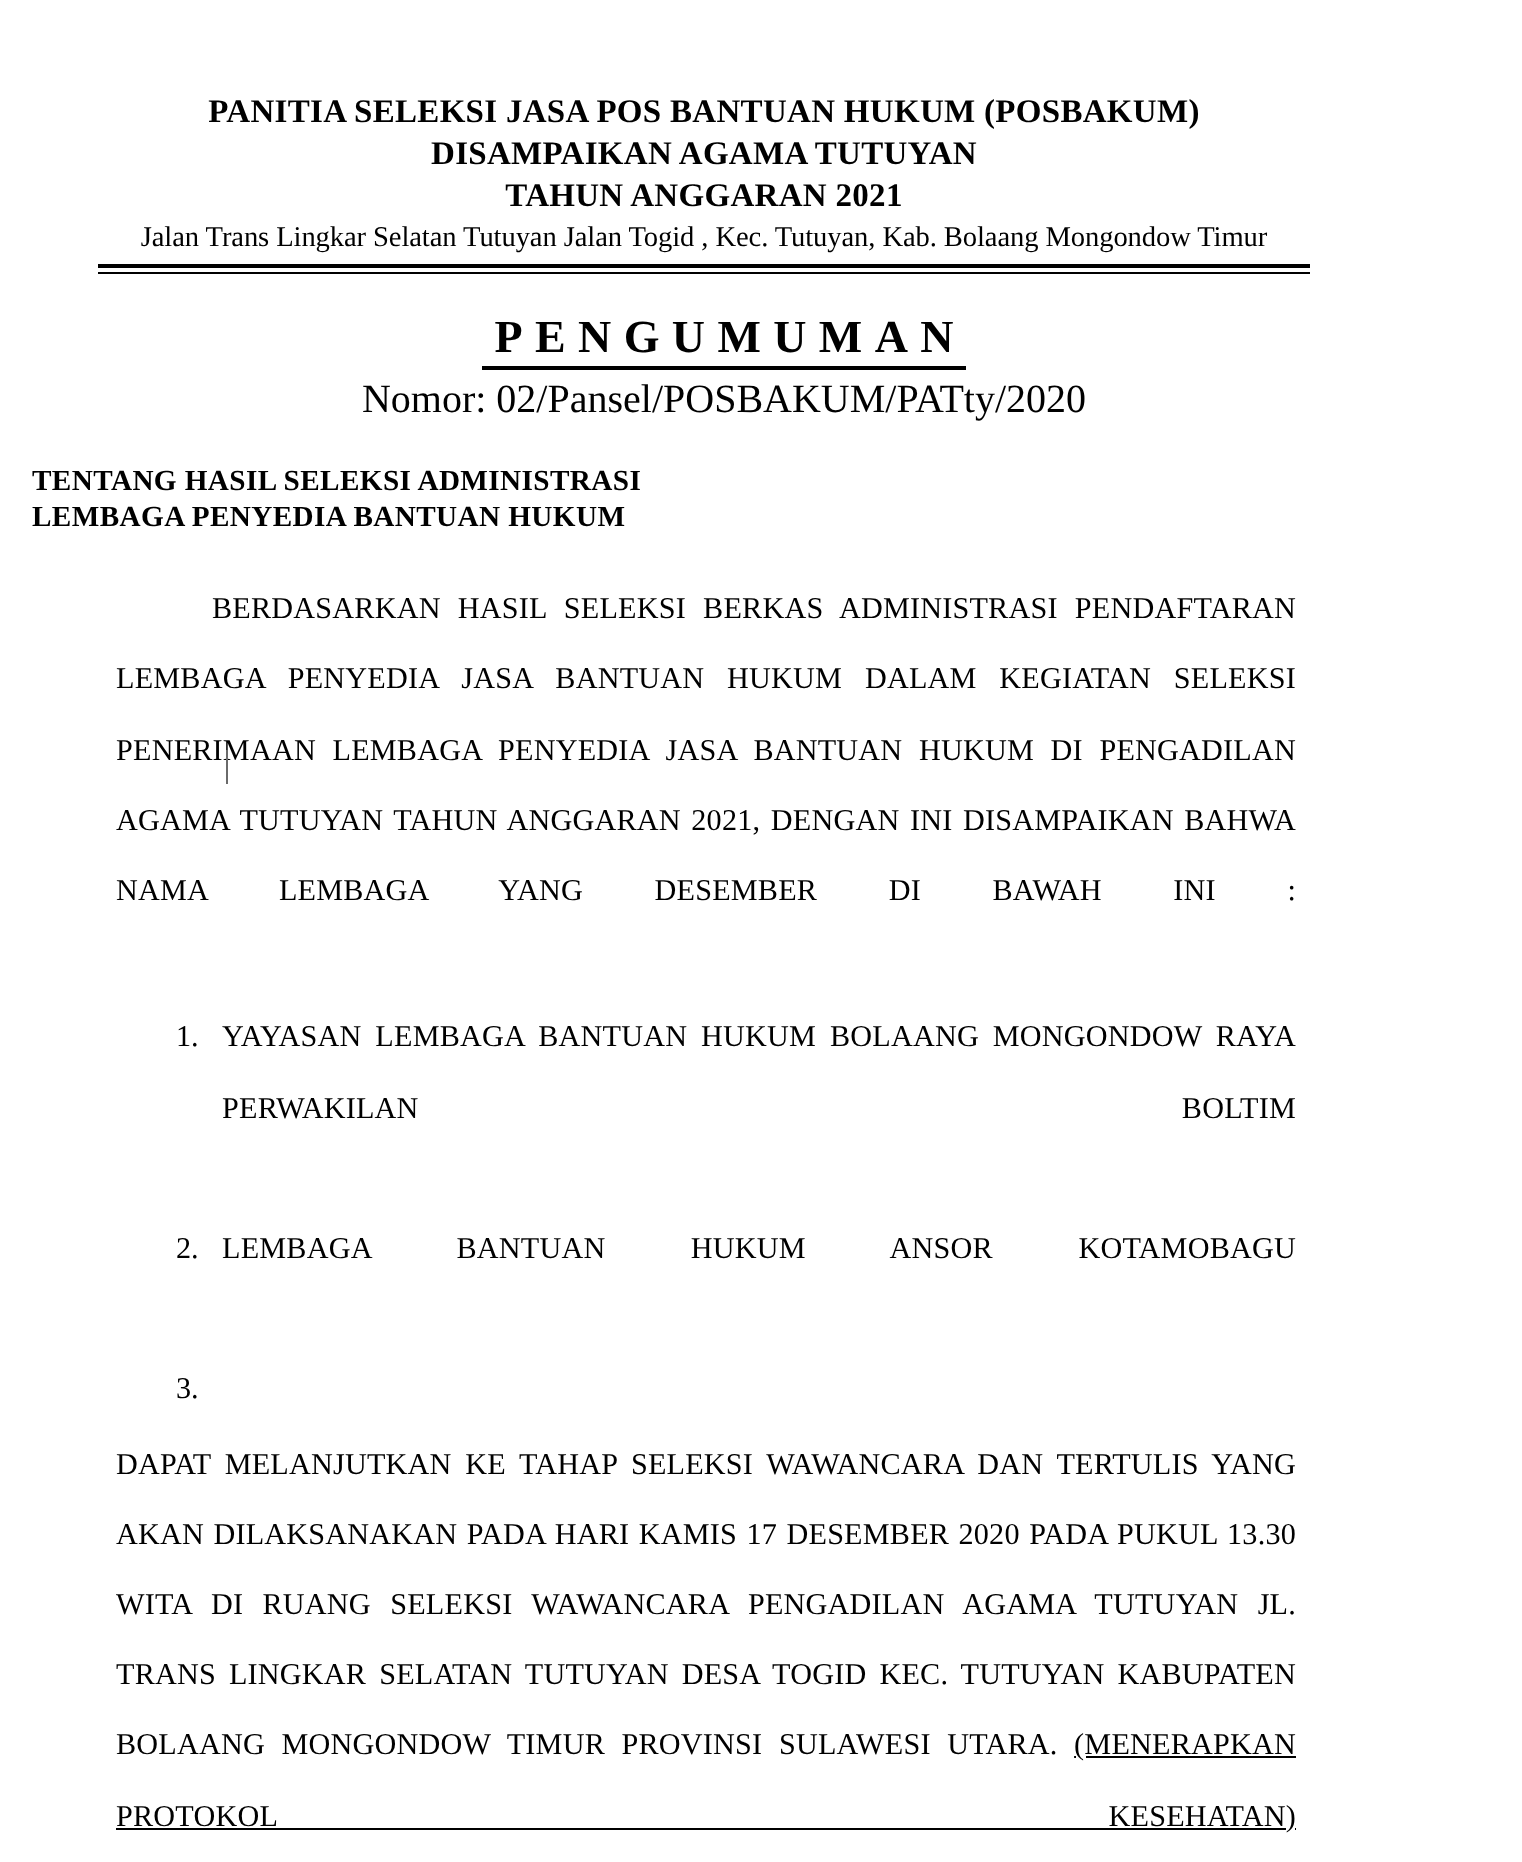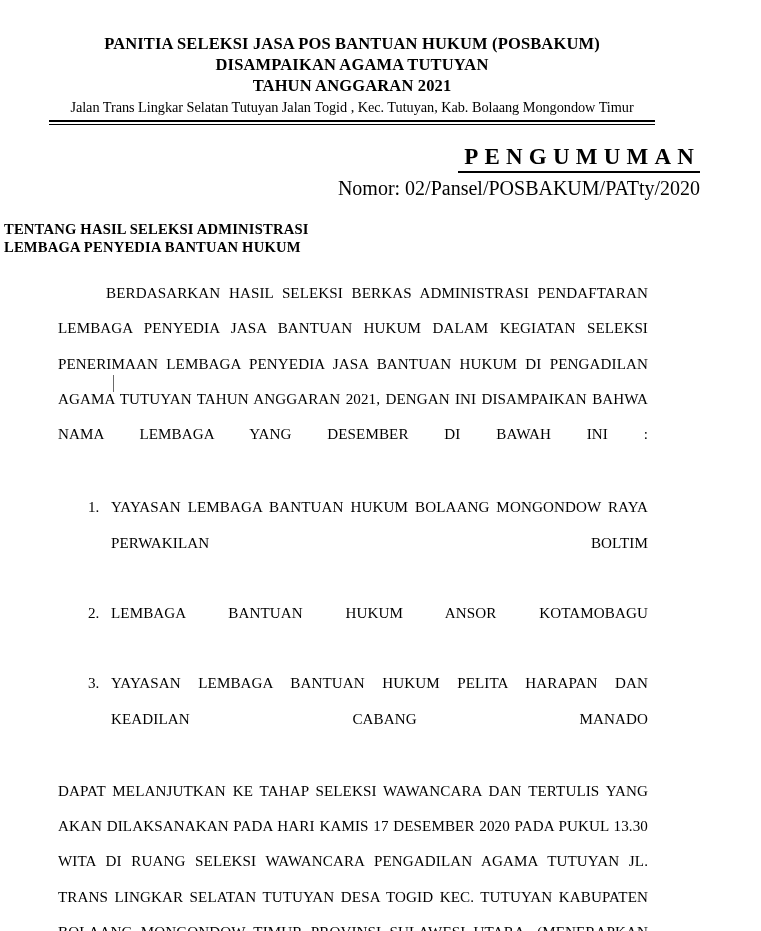--- a/index.html
+++ b/index.html
@@ -14,21 +14,21 @@
     font-family: "Liberation Serif", "DejaVu Serif", serif;
     color: #000000;
     -webkit-font-smoothing: antialiased;
   }
 
   .page {
     position: relative;
     width: 704px;
     height: 931px;
     box-sizing: border-box;
-    padding: 4px;
+    padding: 16px;
     overflow: hidden;
   }
 
   
   .letterhead {
     padding-top: 29px;
     text-align: center;
   }
   .letterhead-line {
     font-weight: bold;
@@ -50,21 +50,21 @@
     width: 606px;
     margin: 3px auto 0 auto;
     border-top: 2.4px solid #000;
     border-bottom: 1.1px solid #000;
     height: 2.2px;
     box-sizing: content-box;
   }
 
   
   .title-block {
-    text-align: right;
+    text-align: center;
     margin-top: 19px;
     margin-left: 20px;
   }
   .doc-title {
     display: inline-block;
     font-weight: bold;
     font-size: 23px;
     line-height: 26px;
     letter-spacing: 6.2px;
     text-indent: 6.2px;
@@ -187,21 +187,21 @@
     <p class="para first">BERDASARKAN HASIL SELEKSI BERKAS ADMINISTRASI PENDAFTARAN LEMBAGA PENYEDIA JASA BANTUAN HUKUM DALAM KEGIATAN SELEKSI PENERIMAAN LEMBAGA PENYEDIA JASA BANTUAN HUKUM DI PENGADILAN AGAMA TUTUYAN TAHUN ANGGARAN 2021, DENGAN INI DISAMPAIKAN BAHWA NAMA LEMBAGA YANG DESEMBER DI BAWAH INI :</p>
 
     <ol class="agency-list">
       <li>
         <span class="li-marker">1.</span><span>YAYASAN LEMBAGA BANTUAN HUKUM BOLAANG MONGONDOW RAYA PERWAKILAN BOLTIM</span>
       </li>
       <li>
         <span class="li-marker">2.</span><span>LEMBAGA BANTUAN HUKUM ANSOR KOTAMOBAGU</span>
       </li>
       <li>
-        <span class="li-marker">3.</span><span>YAYASAN LEMBAGA BANTUAN HUKUM PELITA HARAPAN DAN KEADILAN CABANG MANADO</span>
+        <span class="li-marker">3.</span>
       </li>
     </ol>
 
     <p class="para block2"><span>DAPAT MELANJUTKAN KE TAHAP SELEKSI WAWANCARA DAN TERTULIS YANG AKAN DILAKSANAKAN PADA HARI KAMIS 17 DESEMBER 2020 PADA PUKUL 13.30 WITA DI RUANG SELEKSI WAWANCARA PENGADILAN AGAMA TUTUYAN JL. TRANS LINGKAR SELATAN TUTUYAN DESA TOGID KEC. TUTUYAN KABUPATEN BOLAANG MONGONDOW TIMUR PROVINSI SULAWESI UTARA. </span><span class="underlined">(MENERAPKAN PROTOKOL KESEHATAN)</span></p>
 
   </div>
 
   <div class="caret-artifact"></div>
 
 </div>

